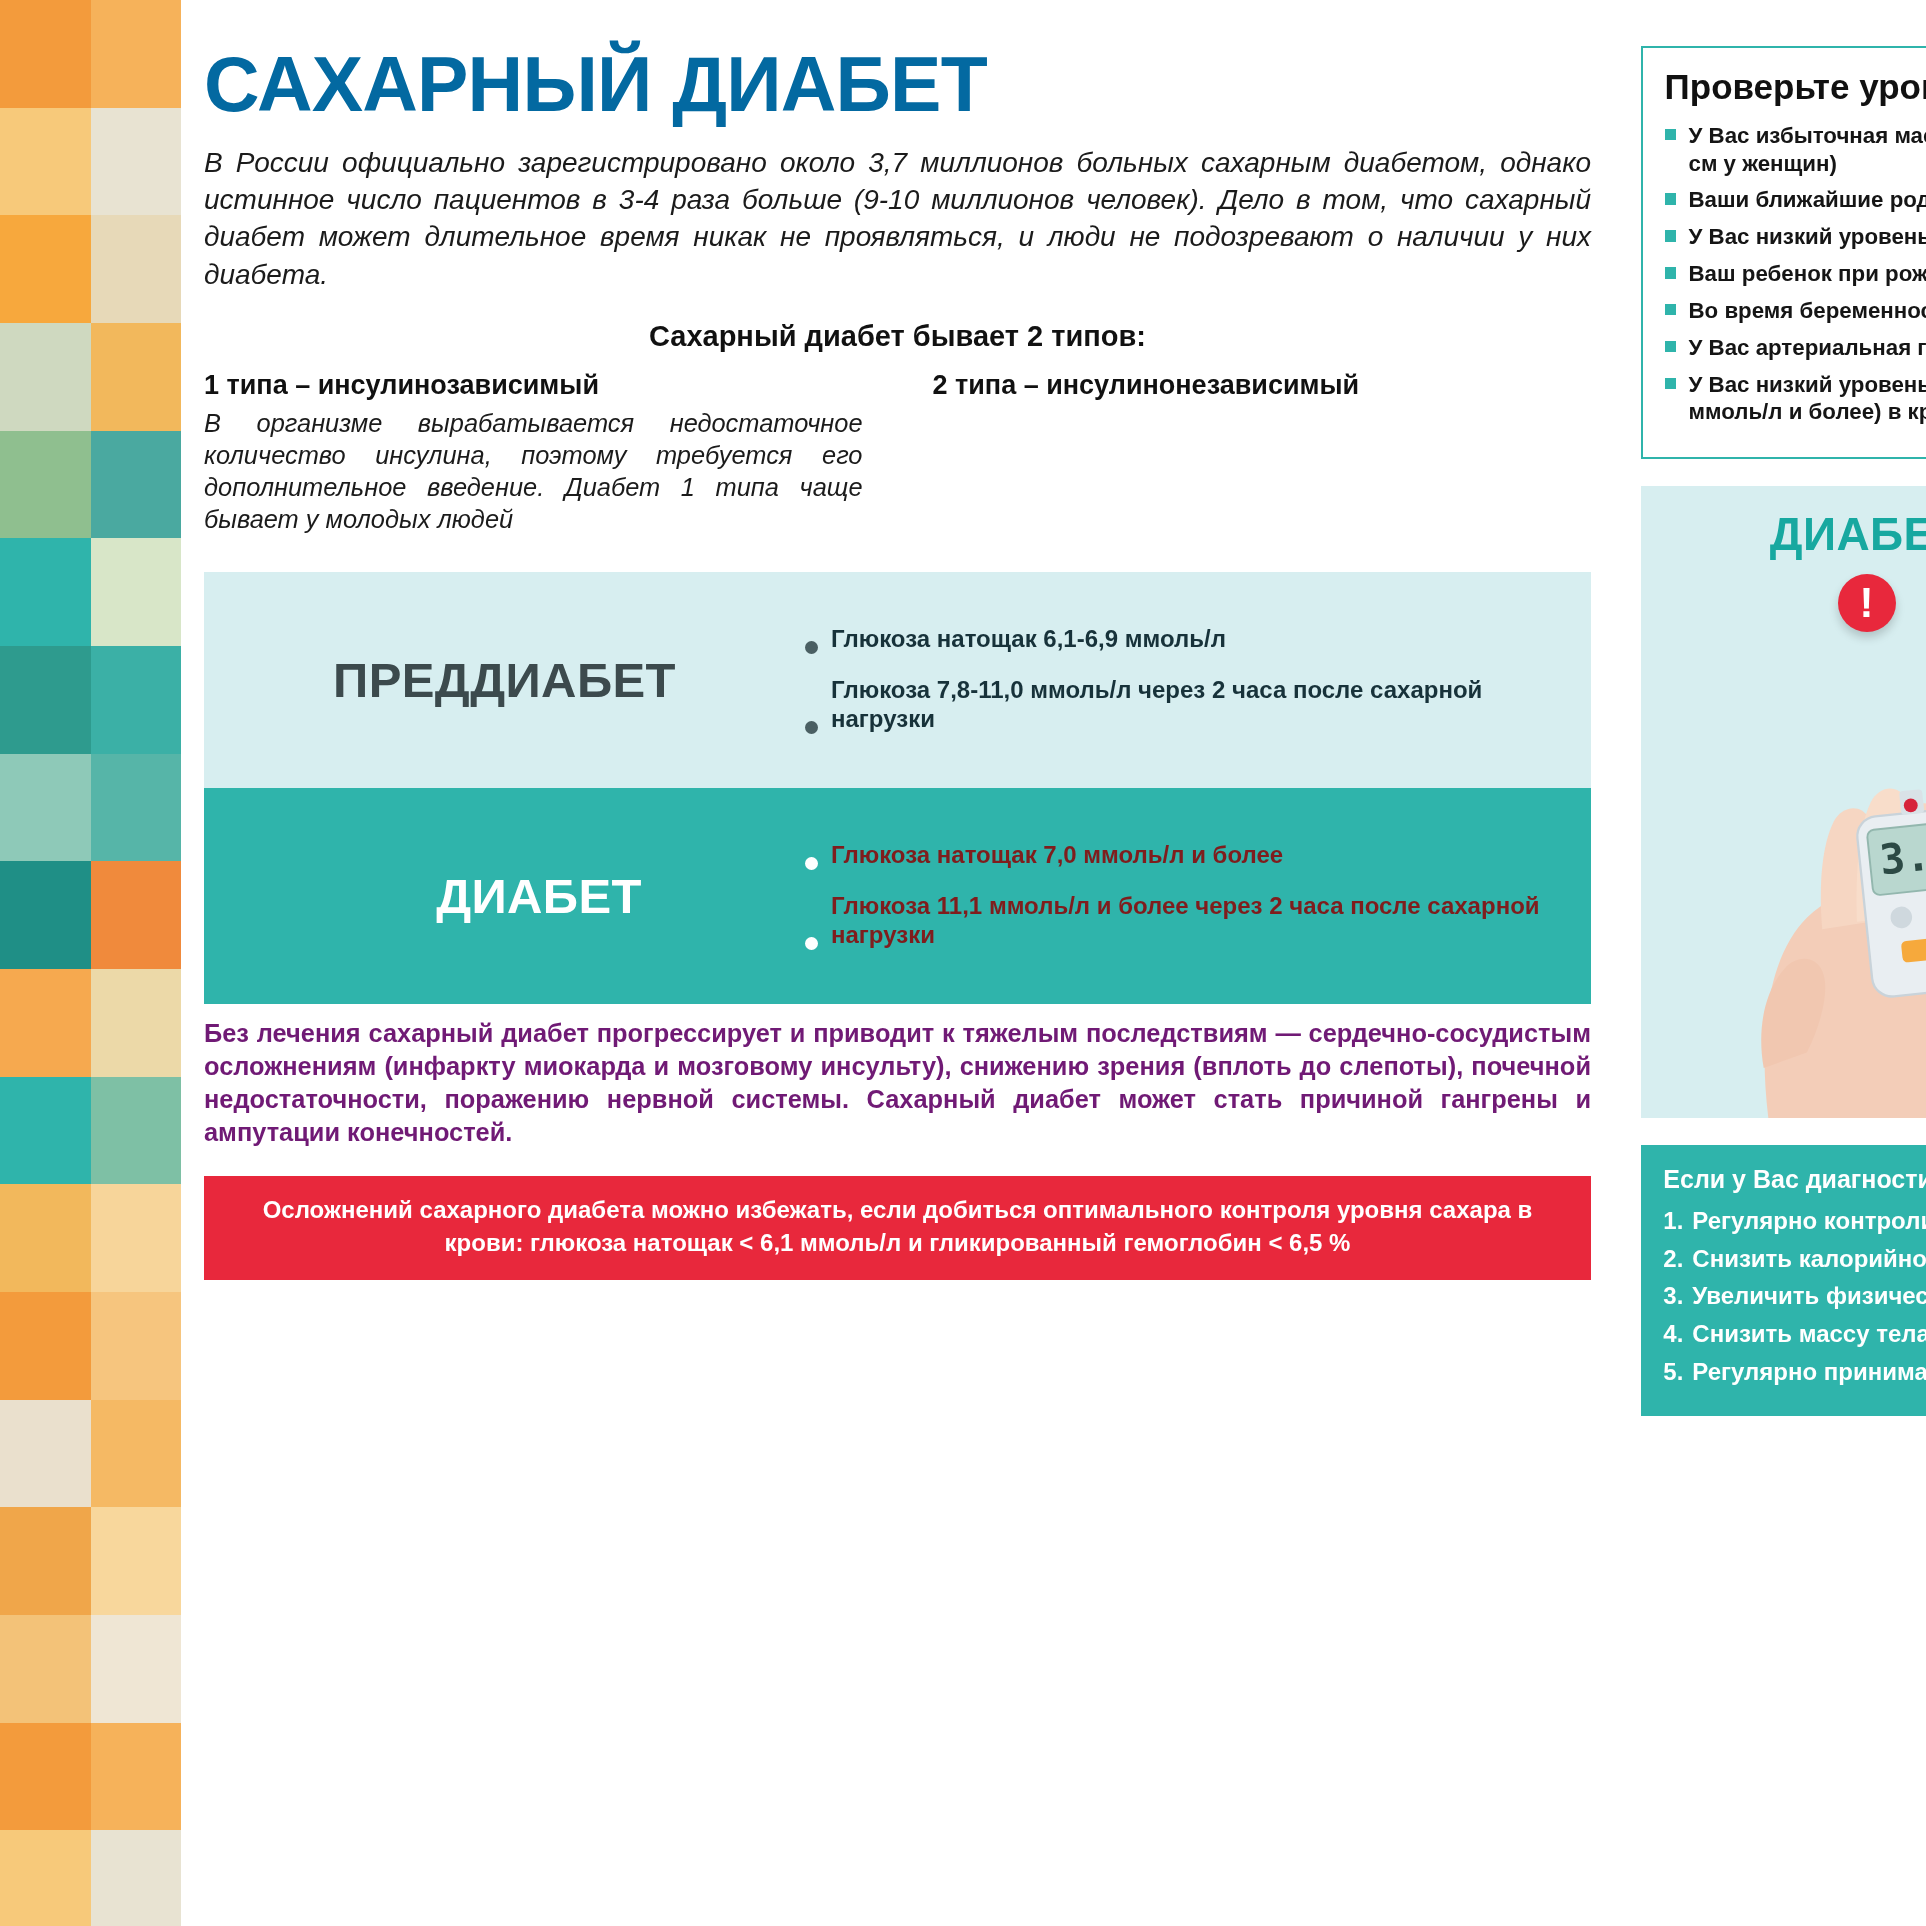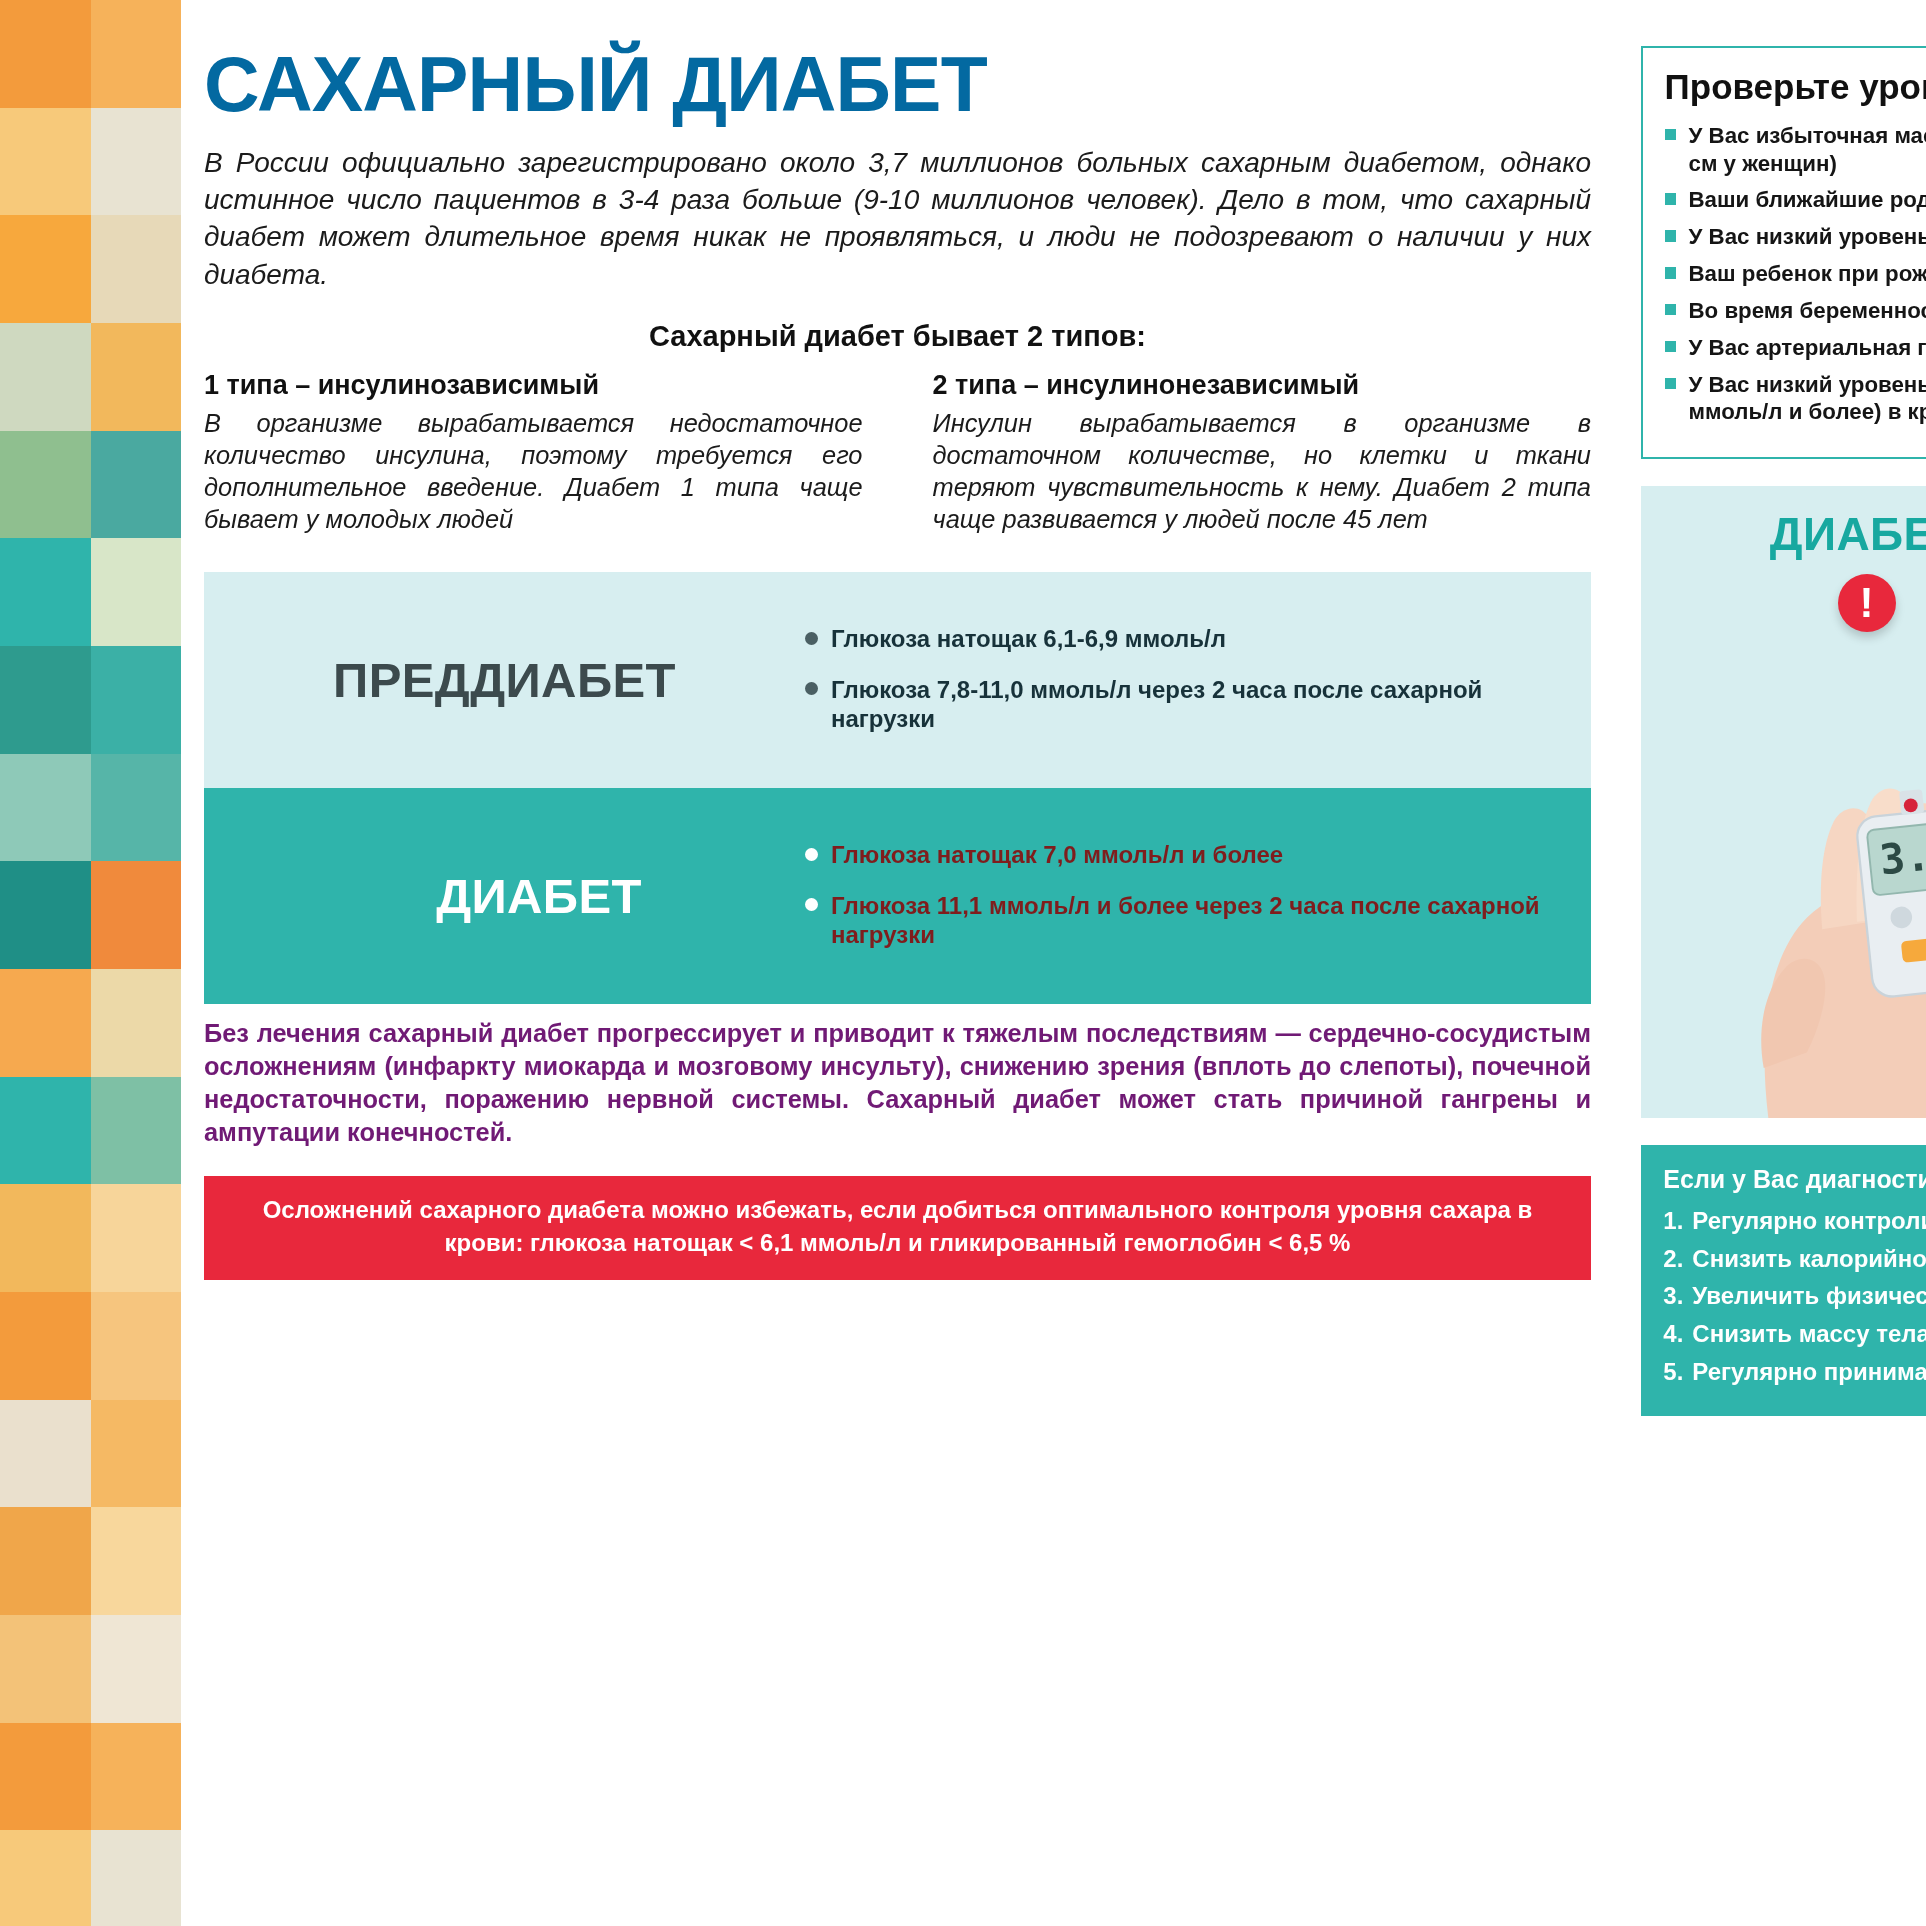--- a/index.html
+++ b/index.html
@@ -111,21 +111,21 @@
     text-align: center;
     font-weight: bold;
     font-size: 49px;
     letter-spacing: 0.4px;
   }
   .band-pre .band-label { color: #3c4a4d; }
   .band-dia .band-label { color: #ffffff; padding-left: 69px; box-sizing: border-box;}
   .band-items { flex: 1; padding-right: 23px; }
   .band-item {
     display: flex;
-    align-items: flex-start;
+    align-items: flex-end;
     margin: 22px 0;
     font-weight: bold;
     font-size: 24px;
     line-height: 1.2;
   }
   .band-pre .band-item { color: #17323a; }
   .band-dia .band-item { color: #7f1d1d; }
   .dot {
     flex: 0 0 auto;
     width: 13px; height: 13px;
@@ -303,21 +303,20 @@
 
       <div class="types-title">Сахарный диабет бывает 2 типов:</div>
 
       <div class="two-types">
         <div class="type-block">
           <div class="type-head">1 типа – инсулинозависимый</div>
           <div class="type-body">В организме вырабатывается недостаточное количество инсулина, поэтому требуется его дополнительное введение. Диабет 1 типа чаще бывает у молодых людей</div>
         </div>
         <div class="type-block">
           <div class="type-head">2 типа – инсулинонезависимый</div>
-          <div class="type-body">Инсулин вырабатывается в организме в достаточном количестве, но клетки и ткани теряют чувствительность к нему. Диабет 2 типа чаще развивается у людей после 45 лет</div>
         </div>
       </div>
 
       <div class="band band-pre">
         <div class="band-label">ПРЕДДИАБЕТ</div>
         <div class="band-items">
           <div class="band-item">
             <span class="dot"></span>
             <span>Глюкоза натощак 6,1-6,9 ммоль/л</span>
           </div>

